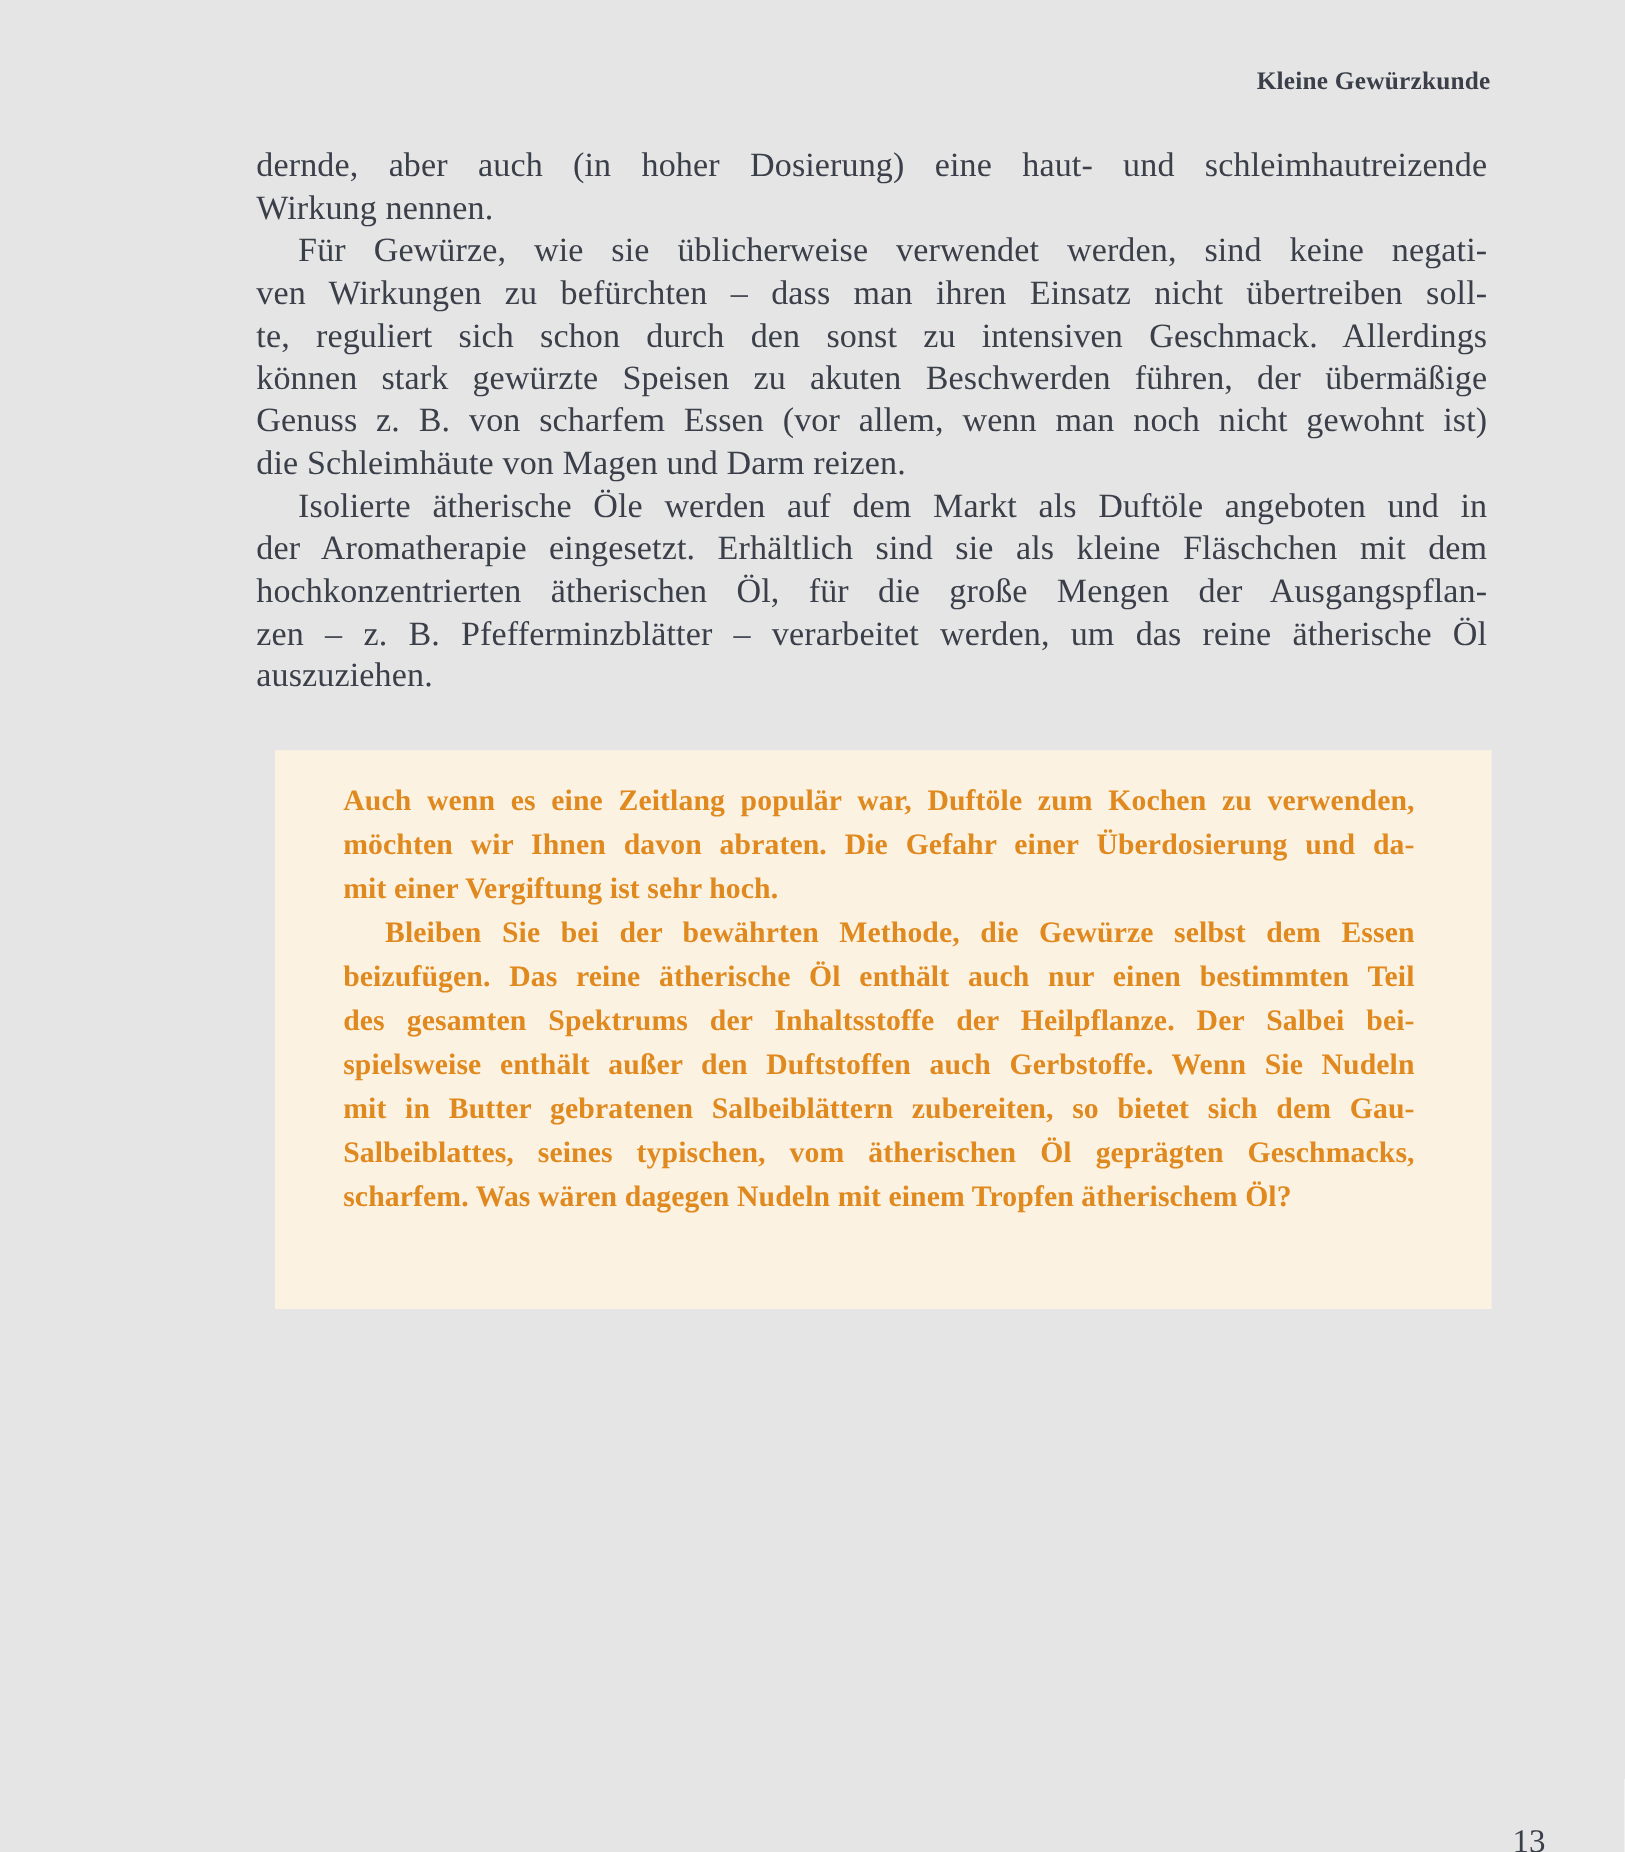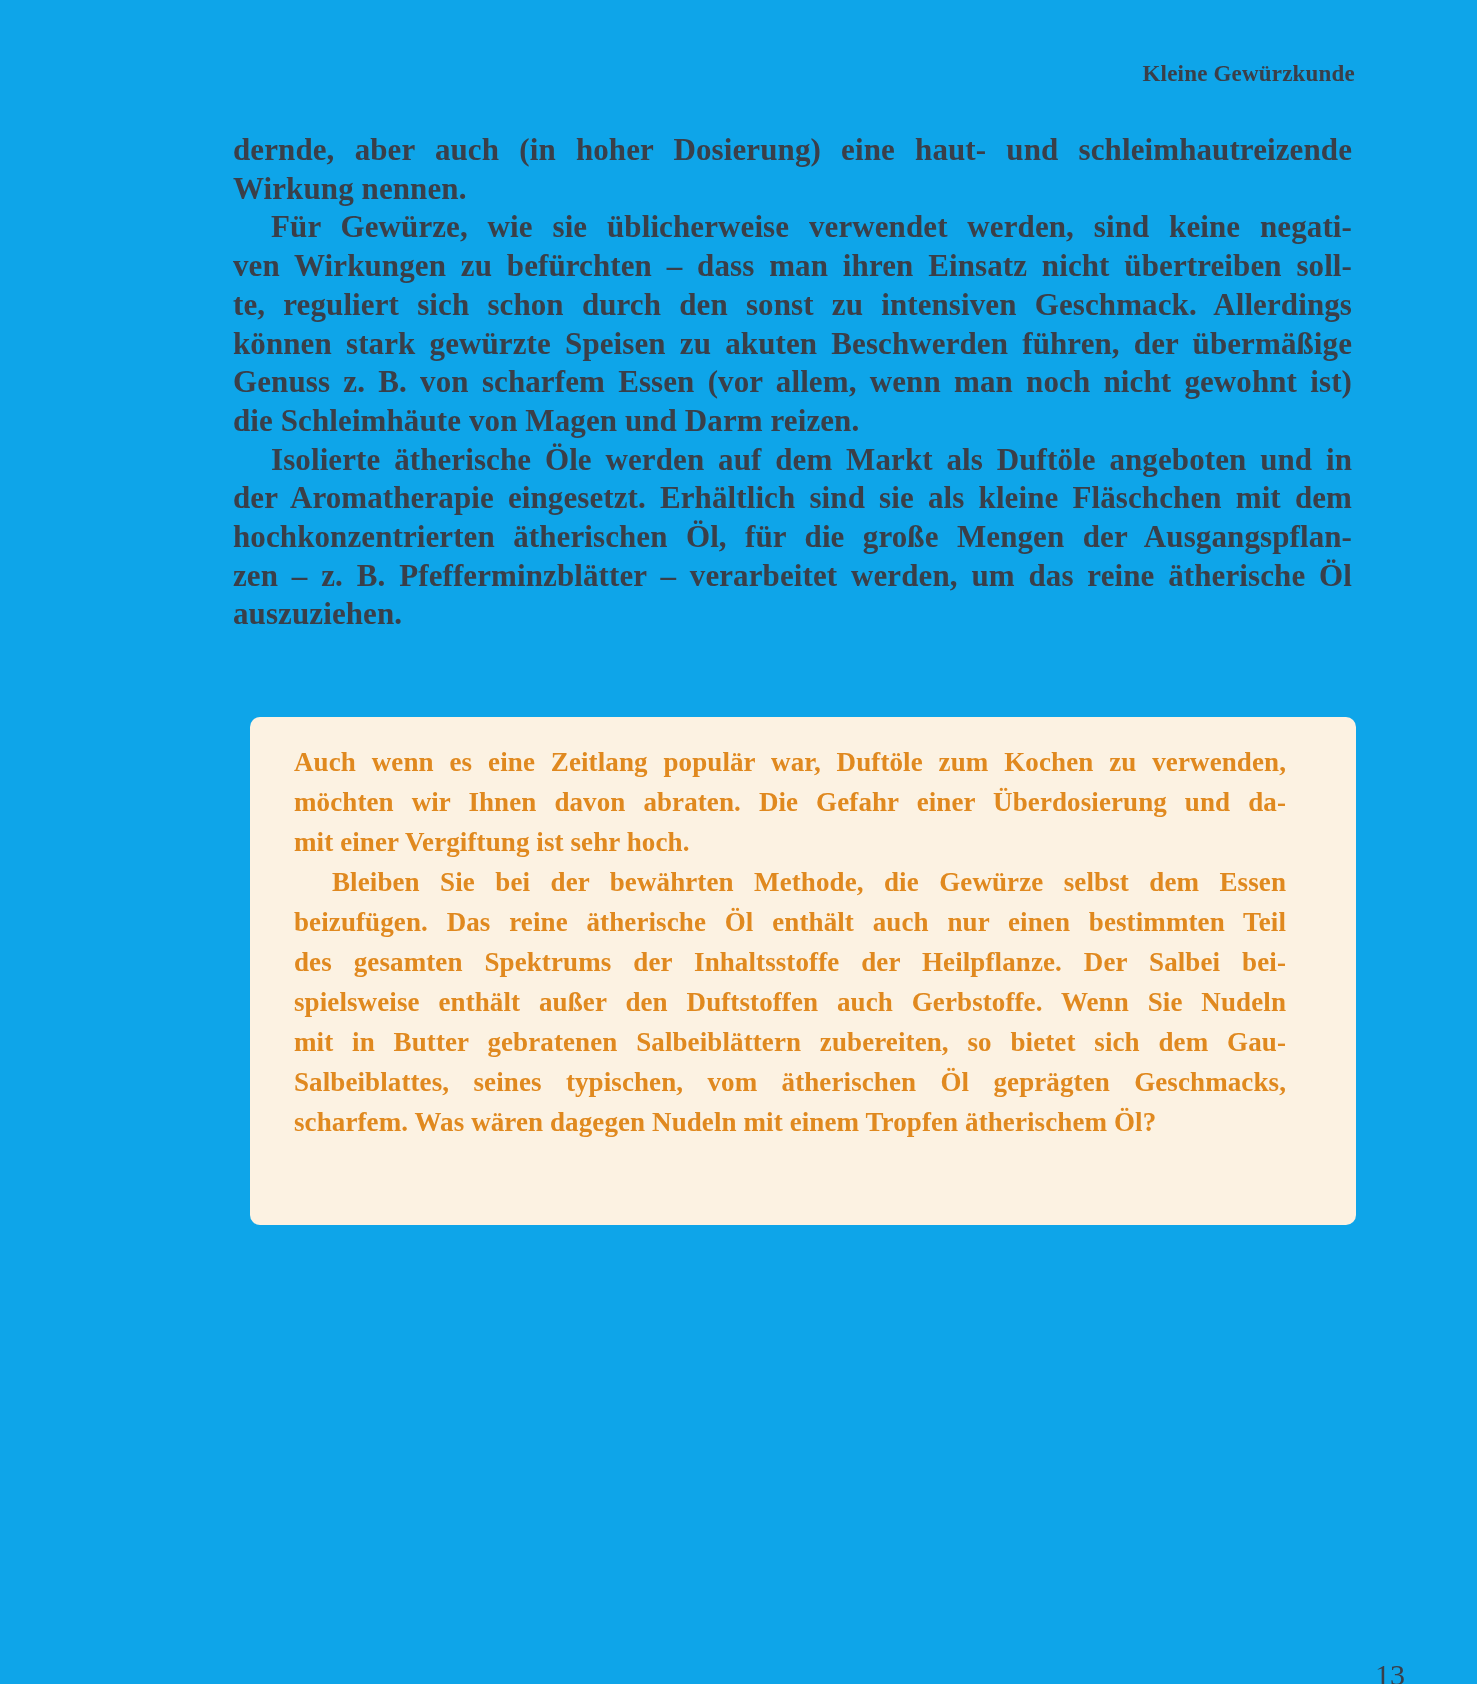--- a/index.html
+++ b/index.html
@@ -9,21 +9,21 @@
   }
   html, body {
     margin: 0;
     padding: 0;
     background: #ffffff;
   }
   .page {
     position: relative;
     width: 1477px;
     height: 1684px;
-    background: #0ea5e9;
+    background: #e5e5e5;
     overflow: hidden;
     font-family: "Liberation Serif", serif;
     color: var(--text-color);
   }
   .running-head {
     position: absolute;
     top: 61px;
     right: 122px;
     font-size: 23px;
     font-weight: 700;
@@ -36,38 +36,36 @@
     top: 131px;
     width: 1119px;
     font-size: 31px;
     line-height: 38.7px;
     letter-spacing: 0.1px;
     color: var(--text-color);
   }
   .note-box {
     position: absolute;
     left: 250px;
-    top: 717px;
+    top: 682px;
     width: 1106px;
     height: 508px;
     box-sizing: border-box;
-    padding: 25px 70px 0 44px;
+    padding: 25px 70px 0 62px;
     background: var(--note-bg);
     color: var(--accent-orange);
     font-size: 27px;
     font-weight: 700;
     line-height: 40px;
     letter-spacing: 0.1px;
-    border-radius: 10px;
   }
   .line {
     text-align: justify;
     text-align-last: justify;
     white-space: normal;
-    font-weight: bold;
   }
   .line.last {
     text-align: justify;
     text-align-last: left;
   }
   .line.indent {
     text-indent: 38px;
   }
   .page-number {
     position: absolute;

